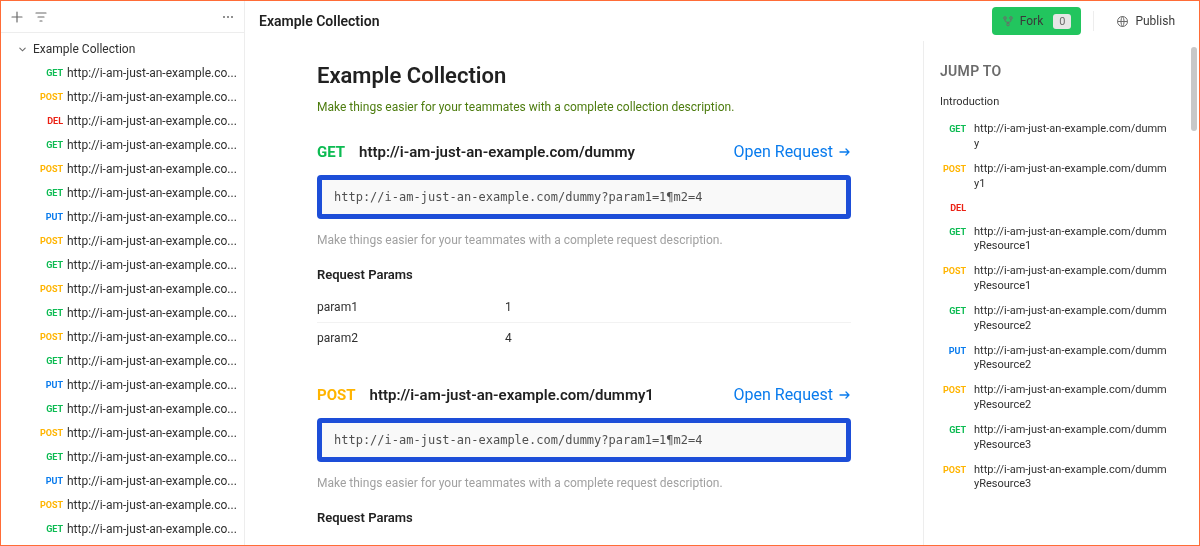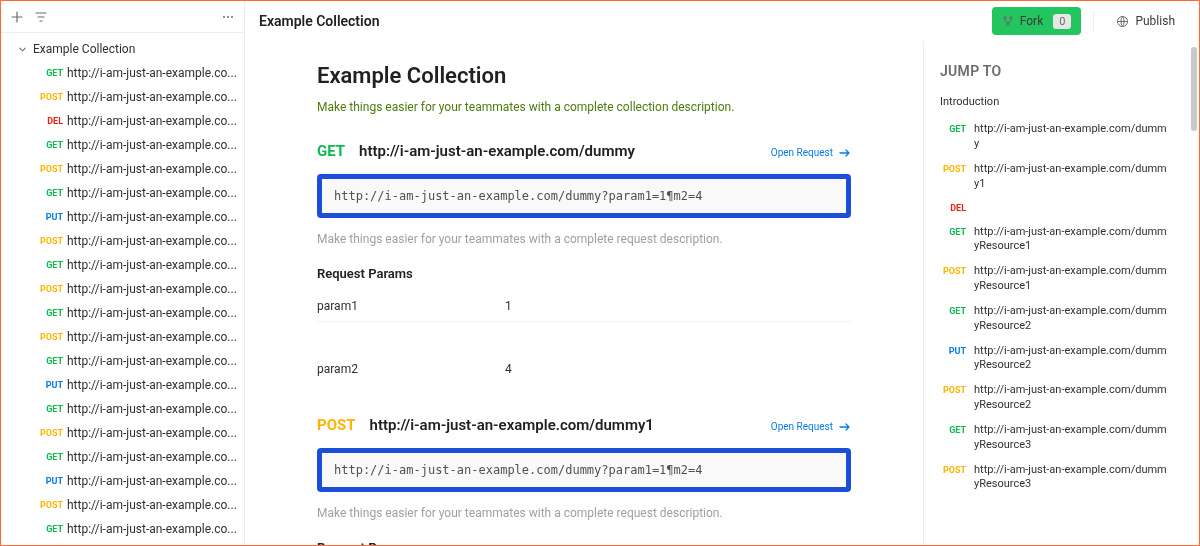--- a/index.html
+++ b/index.html
@@ -35,26 +35,26 @@
 .subhdr .val { color: #212121; font-weight: 600; }
 
 .content-row { flex: 1; display: flex; min-height: 0; overflow: hidden; }
 .doc { flex: 1; overflow-y: auto; padding: 22px 72px; position: relative; }
 .doc h1 { font-size: 22px; font-weight: 600; margin-bottom: 12px; }
 .desc { font-size: 12px; color: #4d7c0f; margin-bottom: 28px; }
 .endpoint { margin-bottom: 32px; }
 .ep-head { display: flex; align-items: baseline; gap: 14px; margin-bottom: 14px; }
 .ep-method { font-size: 15px; font-weight: 700; }
 .ep-url { font-size: 15px; font-weight: 600; color: #212121; flex: 1; }
-.ep-open { font-size: 10px; color: #097bed; cursor: pointer; display: flex; align-items: center; gap: 6px; white-space: nowrap; }
+.ep-open { font-size: 16px; color: #097bed; cursor: pointer; display: flex; align-items: center; gap: 6px; white-space: nowrap; }
 .urlbox { background: #f9f9f9; border: 5px solid #1d4ed8; border-radius: 4px; padding: 10px 12px; font-size: 12px; color: #505050; margin-bottom: 14px; font-family: ui-monospace, Menlo, monospace; }
 .ep-desc { font-size: 12px; color: #a0a0a0; margin-bottom: 20px; }
 .sect-title { font-size: 13px; font-weight: 600; margin-bottom: 10px; }
 .param-row { display: flex; padding: 8px 0; border-bottom: 1px solid #f2f2f2; font-size: 12px; }
-.param-row:last-child { border-bottom: none; margin-top: 32px; }
+.param-row:last-child { border-bottom: none; }
 .param-k { width: 188px; color: #303030; }
 .param-v { color: #303030; }
 
 .toc { width: 264px; border-left: 1px solid #ededed; padding: 22px 16px; overflow-y: auto; font-size: 11px; }
 .toc-title { font-size: 14px; font-weight: 600; letter-spacing: 0.3px; color: #6b6b6b; margin-bottom: 16px; }
 .toc-link { display: block; color: #303030; margin-bottom: 14px; cursor: pointer; }
 .toc-item { display: flex; gap: 8px; margin-bottom: 10px; cursor: pointer; line-height: 1.35; }
 .toc-item .method { width: 26px; flex-shrink: 0; font-size: 9px; margin-top: 1px; }
 .toc-item .tlabel { color: #303030; word-break: break-all; }
 

